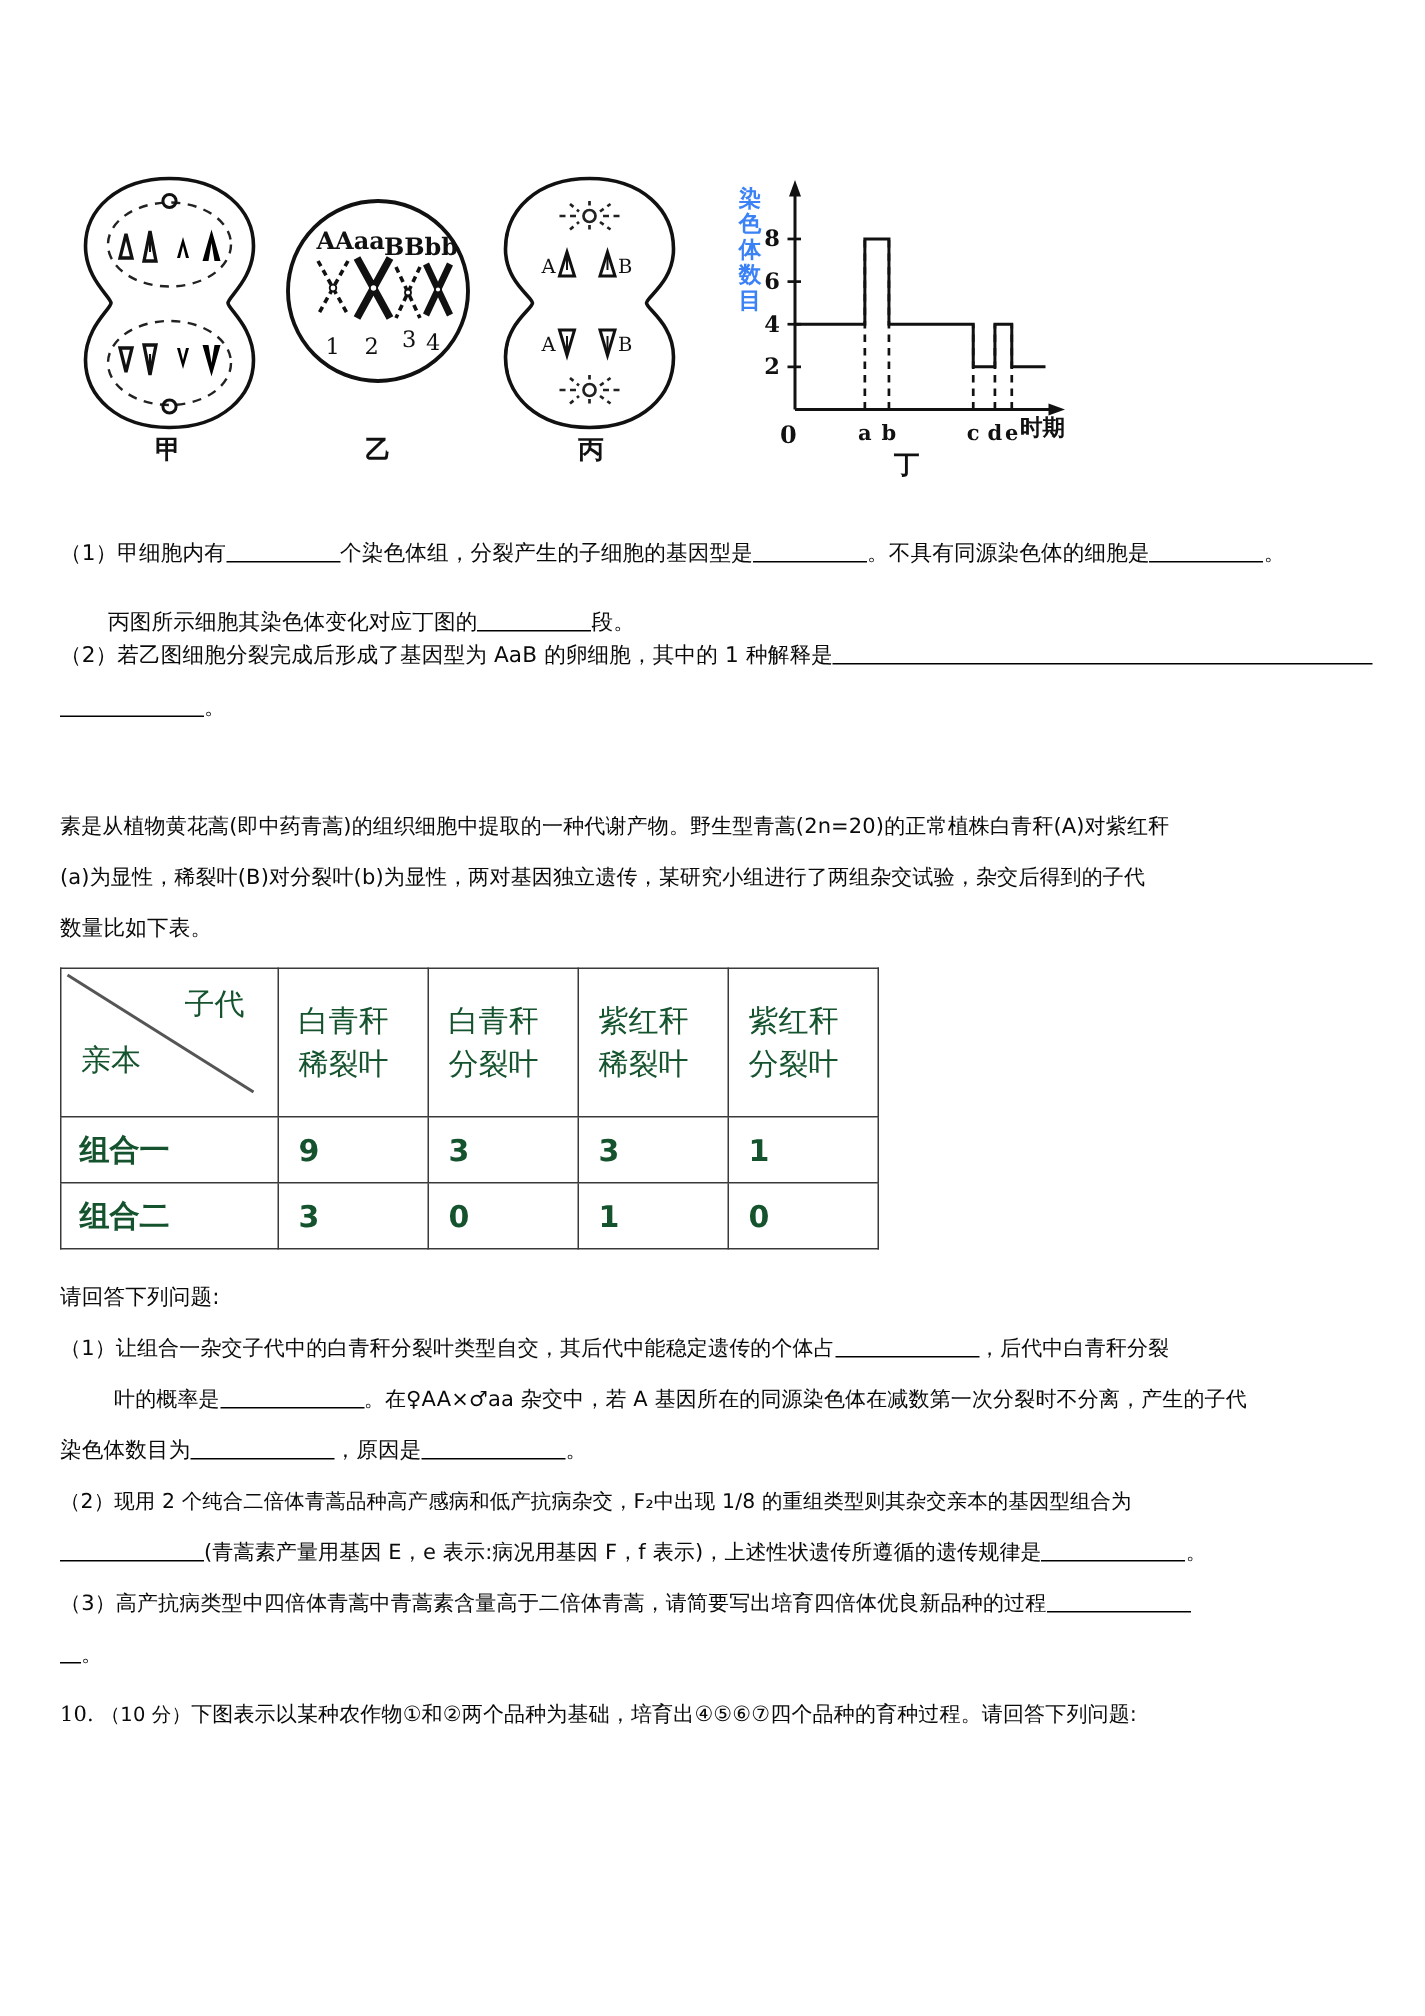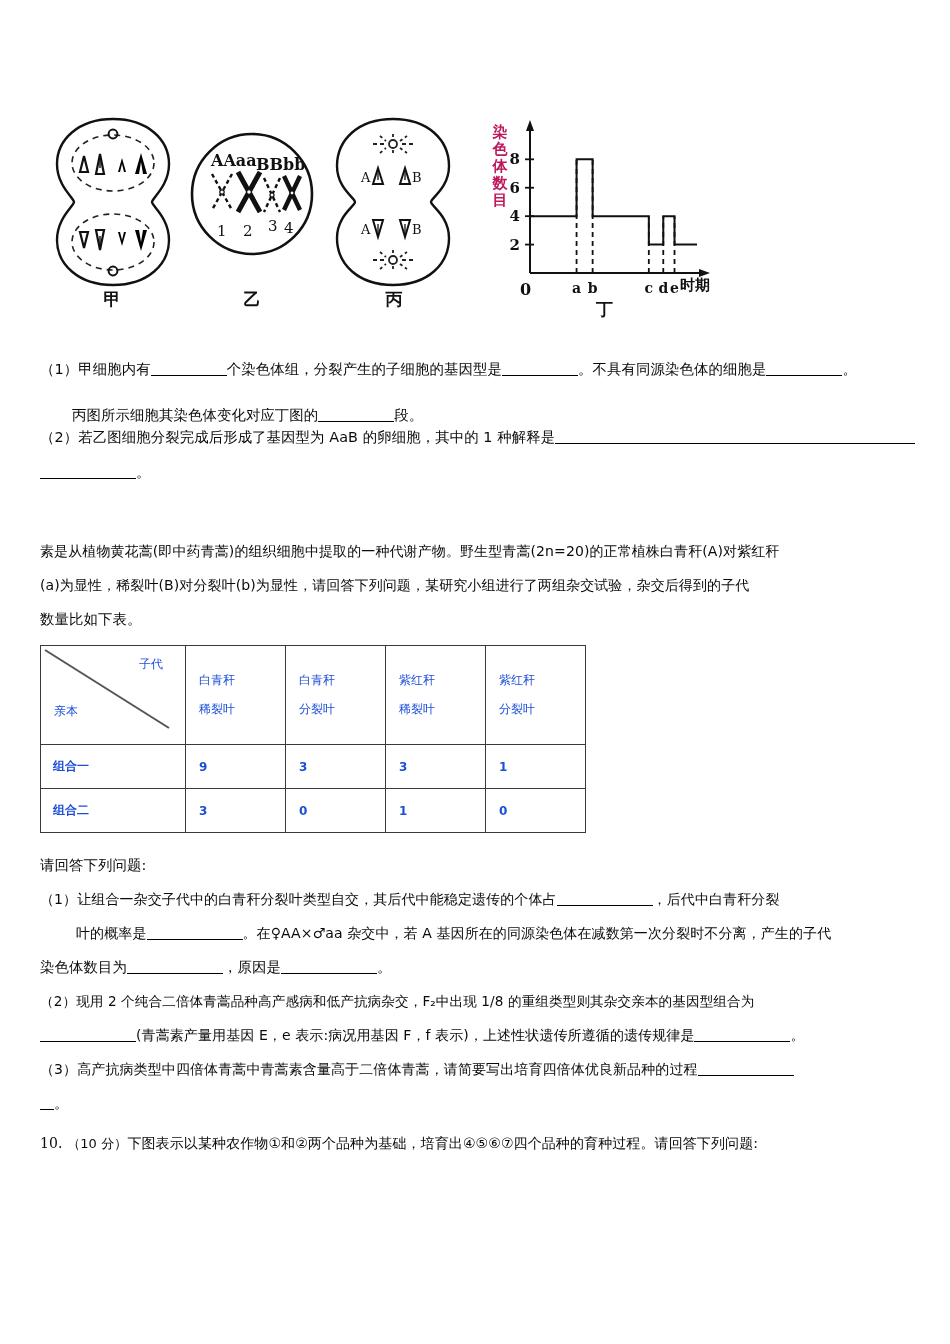--- a/index.html
+++ b/index.html
@@ -78,22 +78,22 @@
   .bl-l { width: 96px; }
   .bl-xxl { width: 360px; }
 
   
   .data-table {
     position: absolute;
     left: 40px;
     top: 645px;
     border-collapse: collapse;
     font-family: "DejaVu Sans", "Liberation Sans", sans-serif;
-    font-size: 12px;
-    color: #1d4ed8;
+    font-size: 20px;
+    color: #14532d;
   }
   .data-table td, .data-table th {
     border: 1.1px solid #3a3a3a;
     padding: 0;
     font-weight: 700;
     text-align: left;
   }
   .data-table .hdr-cell {
     width: 144px;
     height: 98px;
@@ -271,21 +271,21 @@
       <g id="chart-xlabels">
           <text x="84.5673076923077" y="175" text-anchor="middle" font-family="DejaVu Serif, serif" font-size="14" font-weight="700" fill="#111">a</text>
           <text x="100.625" y="175" text-anchor="middle" font-family="DejaVu Serif, serif" font-size="14" font-weight="700" fill="#111">b</text>
           <text x="156.8269230769231" y="175" text-anchor="middle" font-family="DejaVu Serif, serif" font-size="14" font-weight="700" fill="#111">c</text>
           <text x="171.27884615384616" y="175" text-anchor="middle" font-family="DejaVu Serif, serif" font-size="14" font-weight="700" fill="#111">d</text>
           <text x="182.51923076923075" y="175" text-anchor="middle" font-family="DejaVu Serif, serif" font-size="14" font-weight="700" fill="#111">e</text>
         </g>
     </svg>
 
     <div style="position:absolute; left:-2px; top:6px; width:20px; font-family:'DejaVu Sans',sans-serif;
-                font-size:15px; font-weight:700; line-height:17px; text-align:center; color:#be185d;">染色体数目</div>
+                font-size:15px; font-weight:700; line-height:17px; text-align:center; color:#3b82f6;">染色体数目</div>
 
     <div style="position:absolute; left:188px; top:158px; font-family:'DejaVu Sans',sans-serif;
                 font-size:15px; font-weight:700; color:#111;">时期</div>
 
     <div style="position:absolute; left:104px; top:180px; font-family:'DejaVu Sans',sans-serif;
                 font-size:17px; font-weight:600; color:#111;">丁</div>
   </div>
 
   <div class="txt" style="left:40px; top:352px;">
     <span>（1）甲细胞内有</span><span class="blank bl-m"></span><span>个染色体组，分裂产生的子细胞的基因型是</span><span class="blank bl-m"></span><span>。不具有同源染色体的细胞是</span><span class="blank bl-m"></span><span>。</span>
@@ -297,21 +297,21 @@
 
   <div class="txt bold" style="left:40px; top:420px;">
     <span>（2）若乙图细胞分裂完成后形成了基因型为 AaB 的卵细胞，其中的 1 种解释是</span><span class="blank bl-xxl"></span>
   </div>
 
   <div class="txt bold" style="left:40px; top:455px;">
     <span class="blank bl-l"></span><span>。</span>
   </div>
 
   <div class="txt bold" style="left:40px; top:534px; font-size:14px;">素是从植物黄花蒿(即中药青蒿)的组织细胞中提取的一种代谢产物。野生型青蒿(2n=20)的正常植株白青秆(A)对紫红秆</div>
-  <div class="txt bold" style="left:40px; top:568px; font-size:14px;">(a)为显性，稀裂叶(B)对分裂叶(b)为显性，请回答下列问题，某研究小组进行了两组杂交试验，杂交后得到的子代</div>
+  <div class="txt bold" style="left:40px; top:568px; font-size:14px;">(a)为显性，稀裂叶(B)对分裂叶(b)为显性，两对基因独立遗传，某研究小组进行了两组杂交试验，杂交后得到的子代</div>
   <div class="txt bold" style="left:40px; top:602px;">数量比如下表。</div>
 
   <table class="data-table">
     <tbody>
         <tr>
       <th class="hdr-cell">
         <svg class="hdr-diag" viewBox="0 0 144 98" preserveAspectRatio="none">
           <line x1="4" y1="4" x2="128" y2="82" stroke="#555" stroke-width="2"></line>
         </svg>
         <span class="hdr-child">子代</span>

